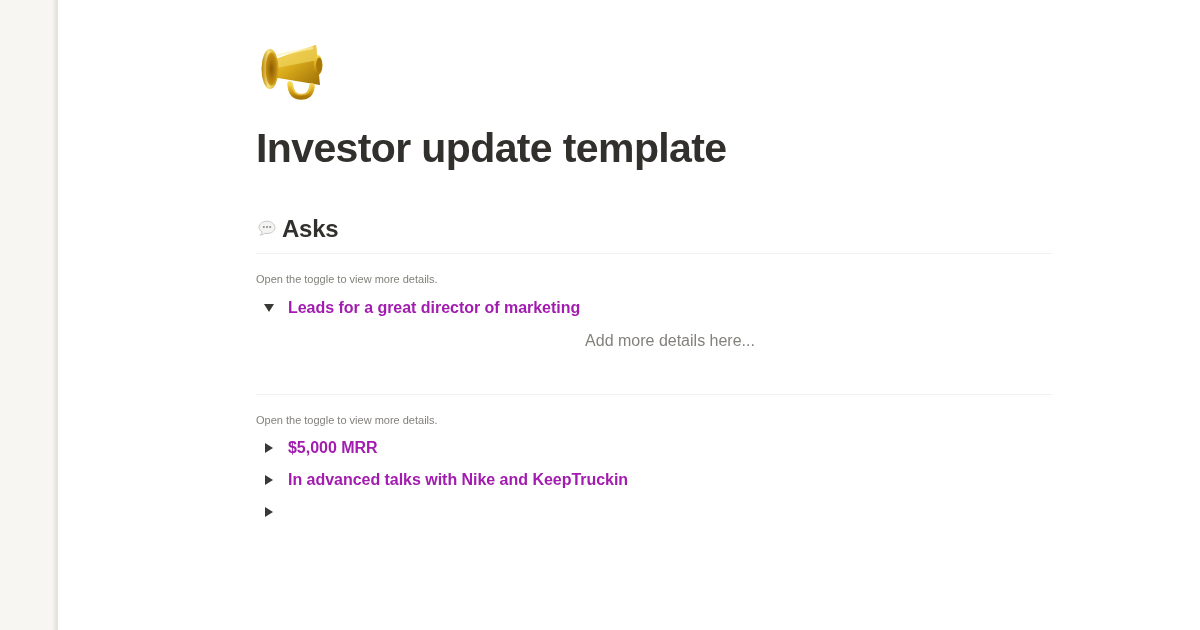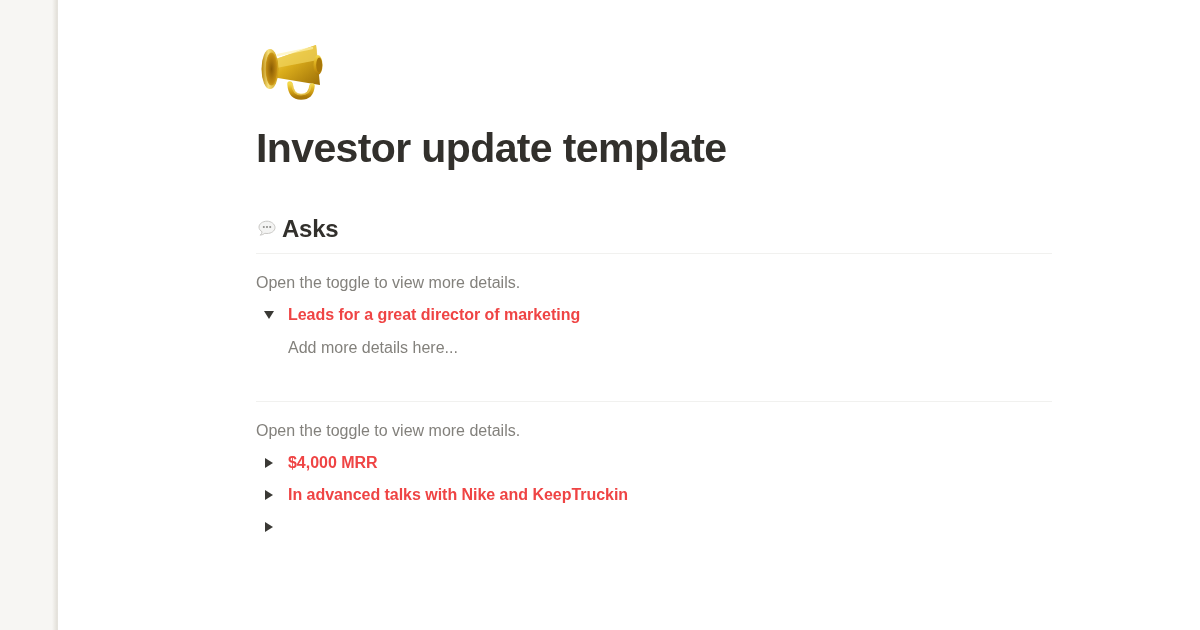--- a/index.html
+++ b/index.html
@@ -114,21 +114,21 @@
   .divider {
     width: 796px;
     height: 1px;
     background: #f1f1ef;
     border: 0;
     margin: 9px 0 0 0;
   }
 
   
   .hint-text {
-    font-size: 16px;
+    font-size: 11px;
     line-height: 1.5;
     color: #83817c;
     margin: 17px 0 5px 0;
     padding: 0;
   }
 
   
   .toggle-list {
     margin: 0;
     padding: 0;
@@ -166,29 +166,30 @@
     width: 0;
     height: 0;
     border-top: 8px solid #3a3935;
     border-left: 5.5px solid transparent;
     border-right: 5.5px solid transparent;
   }
   .toggle-label {
     font-size: 16px;
     line-height: 24px;
     font-weight: 700;
-    color: #ef4444;
+    color: #a21caf;
     margin-left: 8px;
     letter-spacing: -0.002em;
   }
 
   .toggle-children {
     margin: 0;
     padding: 0 0 0 32px;
     list-style: none;
+    text-align: center;
   }
   .child-hint {
     font-size: 16px;
     line-height: 1.5;
     color: #83817c;
     margin: 6px 0 4px 0;
   }
   .bullet-list {
     margin: 0;
     padding: 0;
@@ -311,21 +312,21 @@
           <div class="divider"></div>
 
           <p class="hint-text">Open the toggle to view more details.</p>
 
           <ul class="toggle-list">
             <li class="toggle-item">
               <div class="toggle-row">
                 <span class="toggle-arrow">
                   <span class="tri-right"></span>
                 </span>
-                <span class="toggle-label">$4,000 MRR</span>
+                <span class="toggle-label">$5,000 MRR</span>
               </div>
             </li>
             <li class="toggle-item">
               <div class="toggle-row">
                 <span class="toggle-arrow">
                   <span class="tri-right"></span>
                 </span>
                 <span class="toggle-label">In advanced talks with Nike and KeepTruckin</span>
               </div>
             </li>

